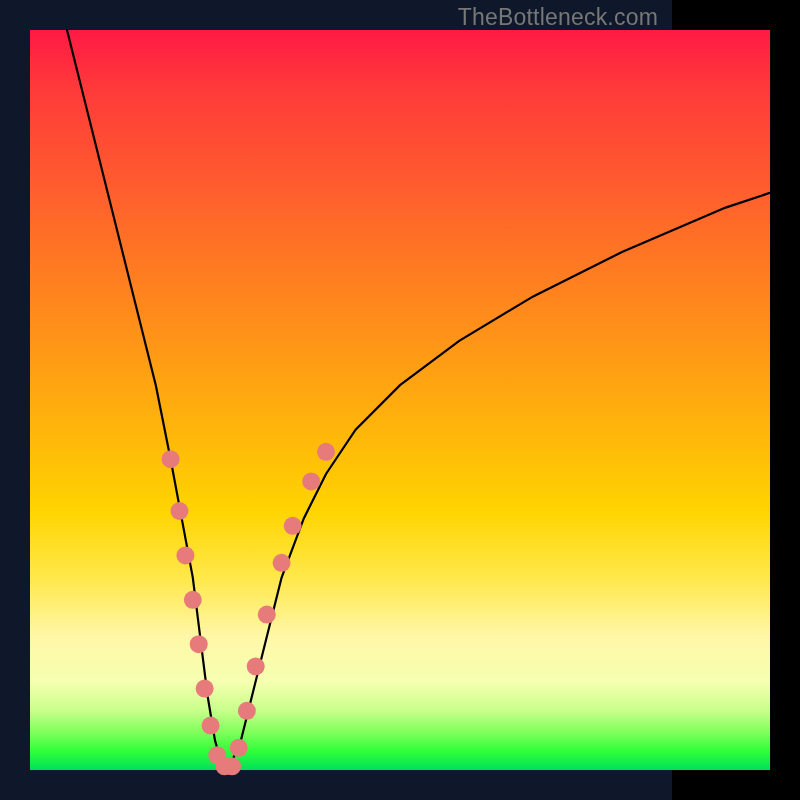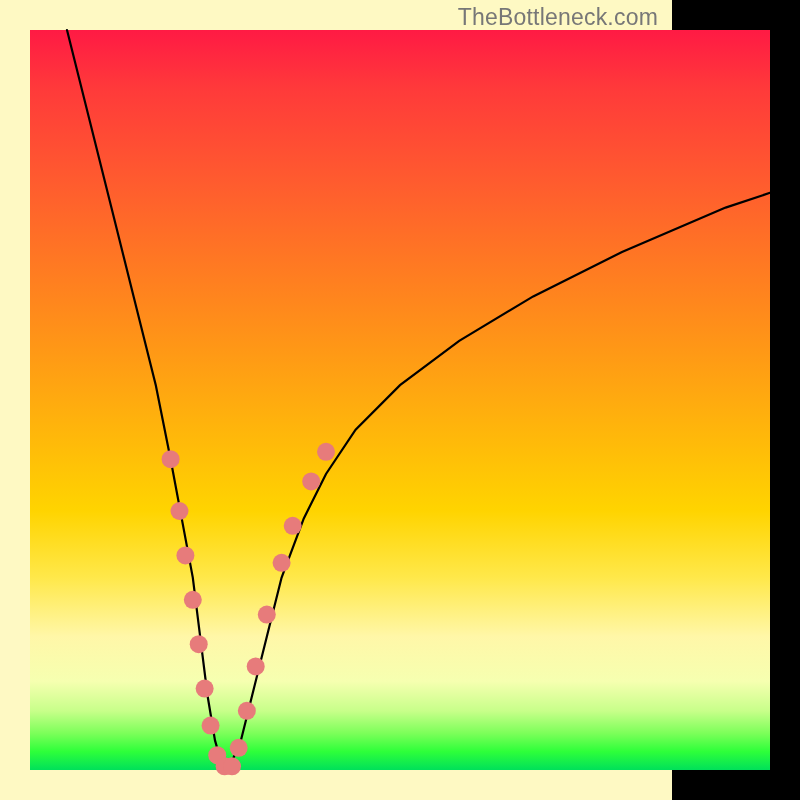--- a/index.html
+++ b/index.html
@@ -8,21 +8,21 @@
     width: 800px;
     height: 800px;
     overflow: hidden;
     background: #000;
     font-family: Arial, Helvetica, sans-serif;
   }
   .frame {
     position: relative;
     width: 672px;
     height: 800px;
-    background: #fef9c3;
+    background: #0f172a;
   }
   .plot-area {
     position: absolute;
     left: 30px;
     top: 30px;
     width: 740px;
     height: 740px;
     
     background: linear-gradient(to bottom,
       #ff1a44 0%,

